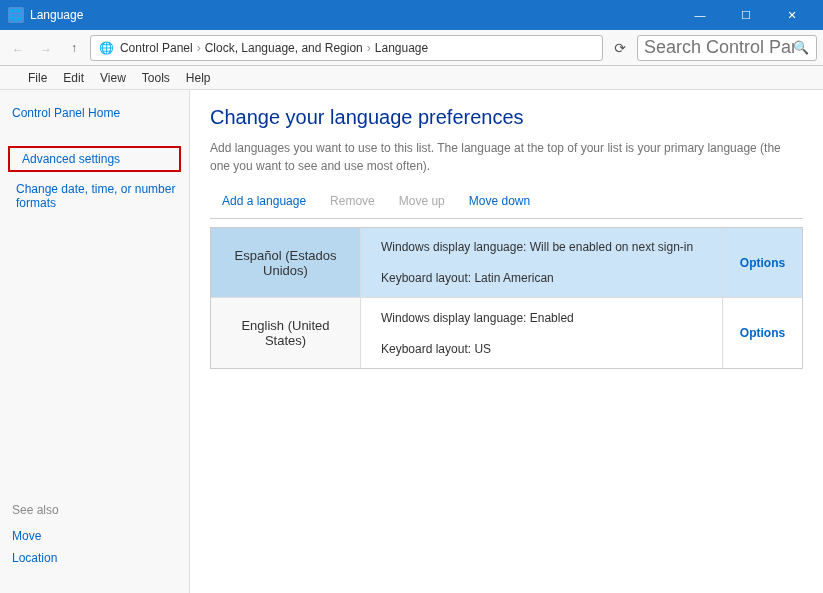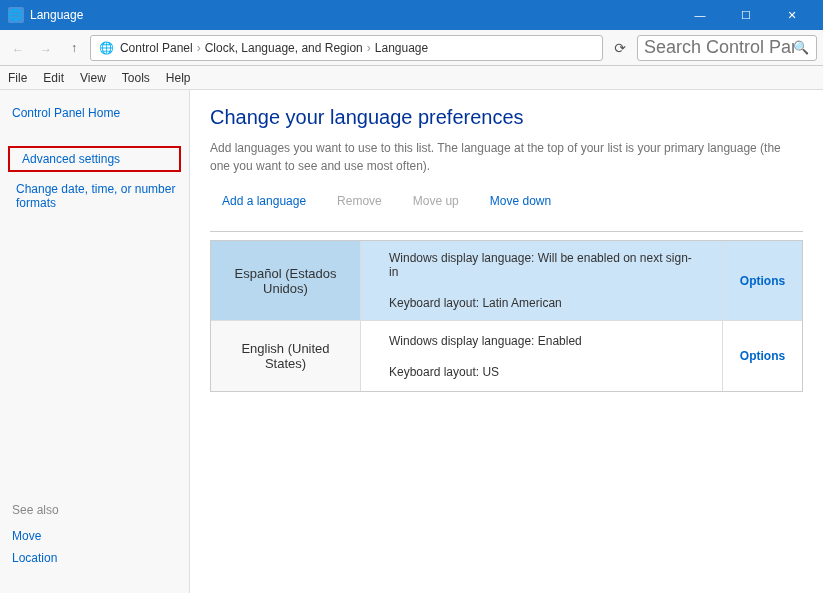--- a/index.html
+++ b/index.html
@@ -85,21 +85,21 @@
     }
     .search-icon { color: #888; font-size: 13px; }
 
     
     .menu-bar {
       background: #f8f8f8;
       border-bottom: 1px solid #ddd;
       height: 24px;
       display: flex;
       align-items: center;
-      padding: 0 0;
+      padding: 0 20px;
       text-align: center;
     }
     .menu-item {
       padding: 2px 8px;
       cursor: pointer;
       border-radius: 3px;
       font-size: 12px;
       color: #333;
     }
 
@@ -167,24 +167,24 @@
       font-size: 12px;
       color: #737373;
       line-height: 1.5;
       margin-bottom: 16px;
       max-width: 580px;
     }
 
     
     .lang-toolbar {
       display: flex;
-      gap: 7px;
+      gap: 0;
       margin-bottom: 0;
       border-bottom: 1px solid #ccc;
-      padding-bottom: 20px;
+      padding-bottom: 7px;
     }
     .toolbar-btn {
       padding: 3px 12px;
       font-size: 12px;
       color: #0066cc;
       cursor: pointer;
       border: none;
       background: transparent;
       border-radius: 3px;
     }
@@ -212,21 +212,21 @@
       justify-content: center;
       text-align: center;
       font-size: 13px;
       color: #333;
       padding: 8px 10px;
       background: #f8f8f8;
     }
     .lang-row.selected .lang-name-cell { background: #b8d8f0; }
     .lang-info-cell {
       flex: 1;
-      padding: 10px 28px;
+      padding: 10px 20px;
       font-size: 12px;
       color: #333;
       display: flex;
       flex-direction: column;
       justify-content: center;
       gap: 17px;
     }
     .lang-options-cell {
       width: 80px;
       min-width: 80px;

